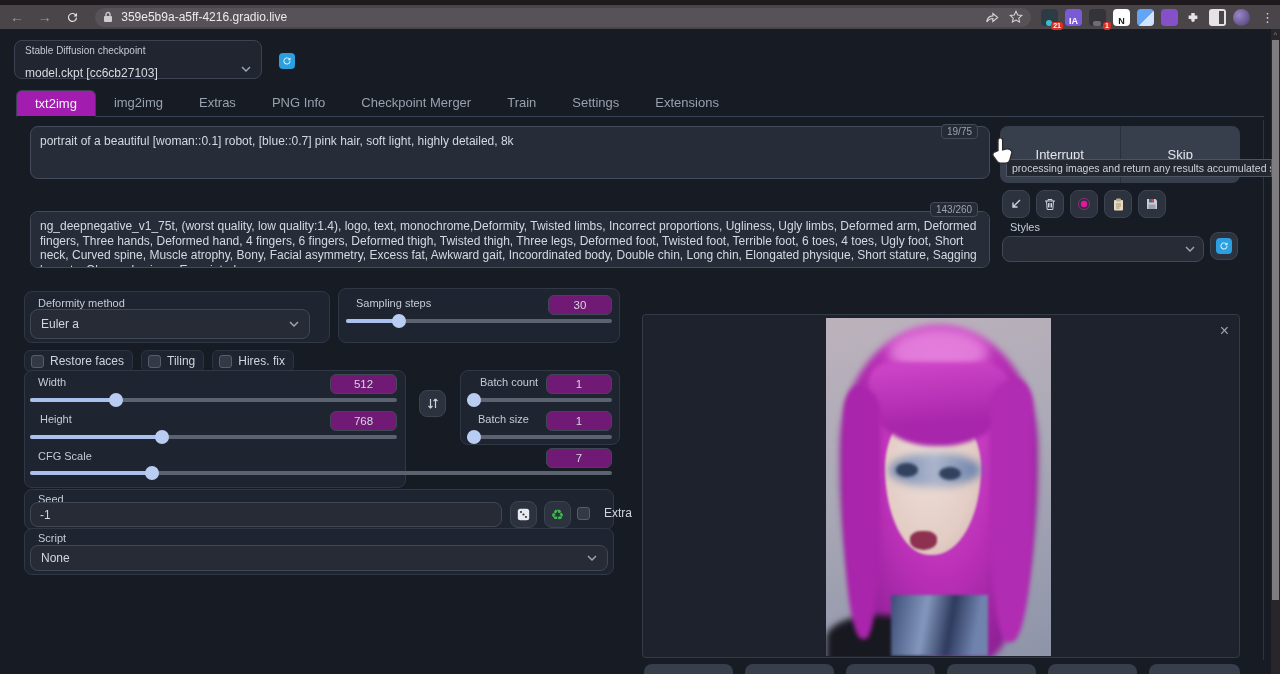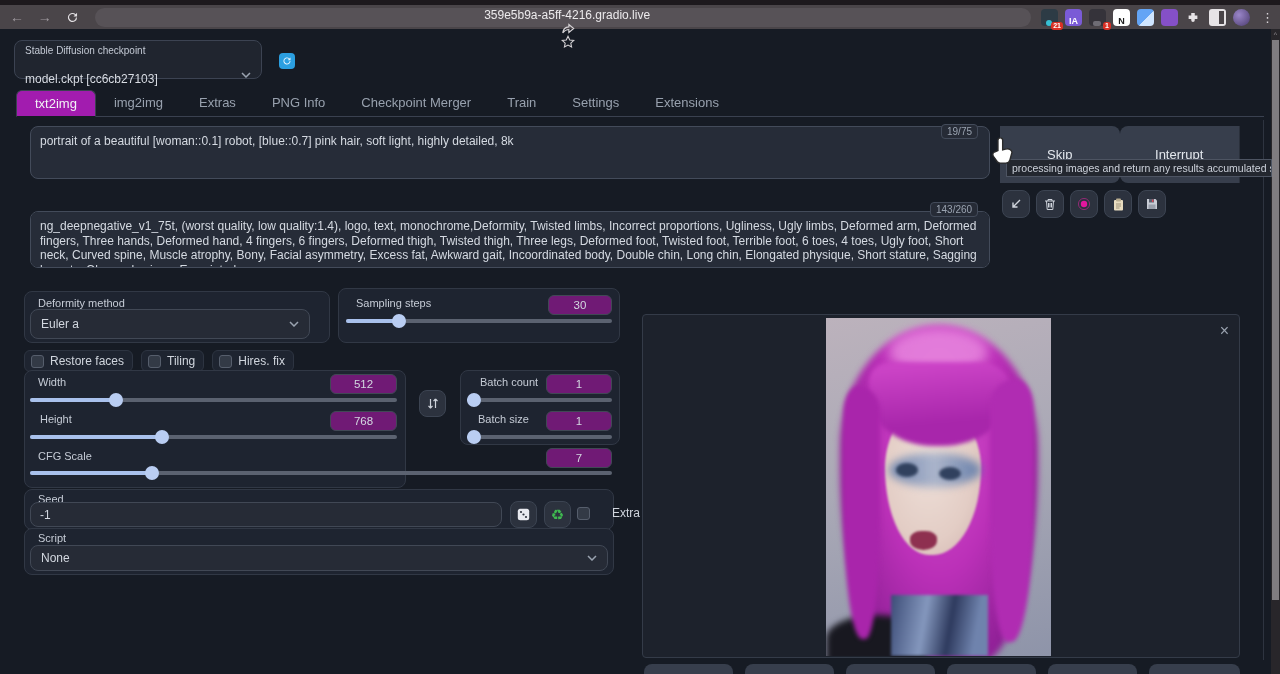--- a/index.html
+++ b/index.html
@@ -9,40 +9,40 @@
   #stage { position:relative; width:1280px; height:674px; background:#161b24; }
 
   
   #tabstrip { left:0; top:0; width:1280px; height:5px; background:#1d191d; }
   #toolbar { left:0; top:5px; width:1280px; height:24px; background:#4a4549;
     display:flex; align-items:center; color:#c9c5c9; }
   .navbtn { width:22px; height:18px; display:flex; align-items:center; justify-content:center;
     font-size:14px; color:#a09ba0; margin-left:6px; }
   .navbtn.lit { color:#e3e0e3; }
   #addressbar { height:19px; margin-left:12px; width:946px; background:#575257;
-    border-radius:10px; display:flex; align-items:center; padding:0 8px;flex-direction:column; }
+    border-radius:10px; display:flex; align-items:center; padding:0 8px; }
   #addressbar .url { color:#eceaec; font-size:12px; margin-left:8px; flex:1; }
   .abar-ic { color:#d6d3d6; display:flex; align-items:center; margin-left:10px; }
   #ext-row { display:flex; align-items:center; margin-left:10px; gap:7px; }
   .ext { position:relative; width:17px; height:17px; border-radius:4px;
     display:flex; align-items:flex-end; justify-content:center; font-size:9px; font-weight:bold; }
   .badge { position:absolute; right:-5px; bottom:-4px; background:#d93025; color:#fff;
     font-size:7px; font-weight:bold; border-radius:3px; padding:0 2px; line-height:8px; height:8px; }
   .dots { color:#d6d3d6; font-size:13px; letter-spacing:0; margin:0 6px 0 4px; }
 
   
   #scrollbar { left:1271px; top:29px; width:9px; height:645px; background:#28262a; }
   #scroll-up { height:11px; color:#938f93; font-size:7px; text-align:center; line-height:11px; }
   #scroll-thumb { position:absolute; left:1px; top:11px; width:7px; height:560px; background:#7f7c80; }
 
   
   #ckpt-box { left:14px; top:40px; width:248px; height:39px; background:#20252f;
     border:1px solid #3c4352; border-radius:8px; padding:4px 10px; }
   #ckpt-box .lbl { font-size:10px; color:#c3c9d4; }
-  #ckpt-box .val { font-size:12px; color:#d8dce3; margin-top:16px; display:flex; justify-content:space-between; align-items:flex-start; }
+  #ckpt-box .val { font-size:12px; color:#d8dce3; margin-top:10px; display:flex; justify-content:space-between; align-items:flex-start; }
   .bluesq { width:16px; height:16px; background:#2b9fe0; border-radius:4px;
     display:flex; align-items:center; justify-content:center; color:#eaf6ff; }
 
   
   #tabbar { left:16px; top:90px; width:1248px; height:27px; display:flex;
     border-bottom:1px solid #3a4150; }
   .tab { font-size:13px; color:#98a1ae; padding:5px 18px 0 18px; height:27px; }
   .tab.active { color:#f1f3f6; border:1px solid #3a4150; border-bottom:1px solid #161b24;
     border-radius:6px 6px 0 0; background:#a21caf; }
 
@@ -232,22 +232,22 @@
     <textarea class="ta" spellcheck="false" style="">portrait of a beautiful [woman::0.1] robot, [blue::0.7] pink hair, soft light, highly detailed, 8k</textarea>
   </div>
   <div class="counter" style="left:941px;top:124px">19/75</div>
 
   <div class="abs" style="left:30px;top:211px;width:960px;height:57px">
     <textarea class="ta" spellcheck="false" style="">ng_deepnegative_v1_75t, (worst quality, low quality:1.4), logo, text, monochrome,Deformity, Twisted limbs, Incorrect proportions, Ugliness, Ugly limbs, Deformed arm, Deformed fingers, Three hands, Deformed hand, 4 fingers, 6 fingers, Deformed thigh, Twisted thigh, Three legs, Deformed foot, Twisted foot, Terrible foot, 6 toes, 4 toes, Ugly foot, Short neck, Curved spine, Muscle atrophy, Bony, Facial asymmetry, Excess fat, Awkward gait, Incoordinated body, Double chin, Long chin, Elongated physique, Short stature, Sagging breasts, Obese physique, Emaciated,</textarea>
   </div>
   <div class="counter" style="left:930px;top:202px">143/260</div>
 
   <div id="gen-btns" class="abs">
+    <div class="genbtn l">Interrupt</div>
     <div class="genbtn r">Skip</div>
-    <div class="genbtn l">Interrupt</div>
   </div>
   <div id="tooltip" class="abs">processing images and return any results accumulated so far.</div>
   <div id="cursor" class="abs">
     <svg width="26" height="32" viewBox="0 0 20 26">
       <path d="M7 1.5c1.1 0 1.9.8 1.9 1.9v7.8l2.4-.6c2.7-.7 4.7.4 5.2 2.5l-1.7 6.4c-.4 1.5-1.7 2.5-3.2 2.5H7c-1 0-2-.5-2.6-1.3l-3-4.2c-.9-1.3-.5-2.9.9-3.5l2.8-1.1V3.4c0-1.1.8-1.9 1.9-1.9z" fill="#ffffff" stroke="#2b2b2b" stroke-width="1.1"></path>
     </svg>
   </div>
 
   <div id="style-btns" class="abs">
     <div class="sqbtn">
@@ -276,20 +276,35 @@
     <div class="sqbtn">
       <svg width="12" height="12" viewBox="0 0 12 12">
           <path d="M1 1h8.5L11 2.5V11H1z" fill="#c9cdd6"></path>
           <rect x="3" y="1" width="5" height="3.5" fill="#5b6270"></rect>
           <rect x="6" y="1.6" width="1.4" height="2.3" fill="#e14a5a"></rect>
           <rect x="2.5" y="6.5" width="7" height="4.5" fill="#9aa0ac"></rect>
         </svg>
     </div>
   </div>
 
+  <div id="styles-grp" class="abs">
+    <div class="lbl">Styles</div>
+    <div id="styles-dd">
+      <svg width="10" height="6" viewBox="0 0 10 6">
+          <path d="M1 1l4 4 4-4" stroke="#9aa3b0" stroke-width="1.5" fill="none"></path>
+        </svg>
+    </div>
+    <div class="sqbtn" id="styles-refresh">
+      <span class="bluesq">
+        <svg width="10" height="10" viewBox="0 0 16 16">
+            <path d="M13.6 8a5.6 5.6 0 1 1-1.7-4l1.7-1.7v4.4H9.2L11 4.9A4.2 4.2 0 1 0 12.2 8z" fill="#eaf6ff"></path>
+          </svg>
+      </span>
+    </div>
+  </div>
 
   <div class="abs grp" style="left:24px;top:291px;width:306px;height:52px"></div>
   <div class="abs plabel" style="left:38px;top:297px">Deformity method</div>
   <div class="abs dd" style="left:30px;top:309px;width:280px;height:30px">
     <span>Euler a</span>
     <svg width="10" height="6" viewBox="0 0 10 6">
         <path d="M1 1l4 4 4-4" stroke="#9aa3b0" stroke-width="1.5" fill="none"></path>
       </svg>
   </div>
 
@@ -362,21 +377,21 @@
   <input id="seed-input" class="abs" style="left: 30px; top: 502px; width: 472px; height: 25px;" value="-1">
   <div class="abs sqbtn" style="left:510px;top:501px;width:27px;height:27px">
     <svg width="13" height="13" viewBox="0 0 13 13">
         <rect x="0.8" y="0.8" width="11.4" height="11.4" rx="2.5" fill="#e8eaf0"></rect>
         <circle cx="4" cy="4" r="1.1" fill="#2c323e"></circle>
         <circle cx="6.5" cy="6.5" r="1.1" fill="#2c323e"></circle>
         <circle cx="9" cy="9" r="1.1" fill="#2c323e"></circle>
       </svg>
   </div>
   <div class="abs sqbtn" style="left:544px;top:501px;width:27px;height:27px;color:#3fb950;font-size:15px">♻</div>
-  <div class="abs" style="left:577px;top:506px;display:flex;align-items:center;gap:22px">
+  <div class="abs" style="left:577px;top:506px;display:flex;align-items:center;gap:14px">
     <span class="box" style="width:13px;height:13px;background:#333a46;border:1px solid #565e6c;border-radius:3px;display:inline-block"></span>
     <span class="cl" style="font-size:12px;color:#d0d5dd">Extra</span>
   </div>
 
   <div class="abs grp" style="left:24px;top:528px;width:590px;height:47px"></div>
   <div class="abs plabel" style="left:38px;top:532px">Script</div>
   <div class="abs dd" style="left:30px;top:545px;width:578px;height:26px">
     <span>None</span>
     <svg width="10" height="6" viewBox="0 0 10 6">
         <path d="M1 1l4 4 4-4" stroke="#9aa3b0" stroke-width="1.5" fill="none"></path>

